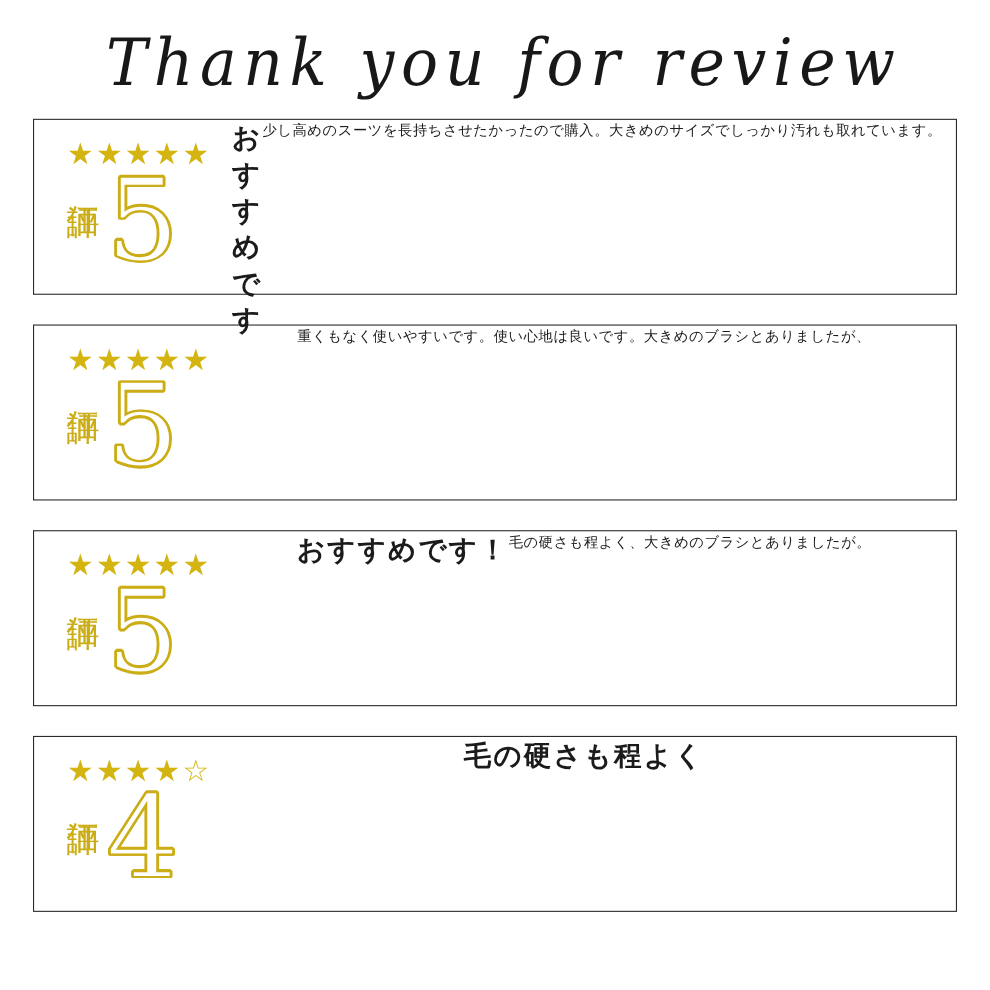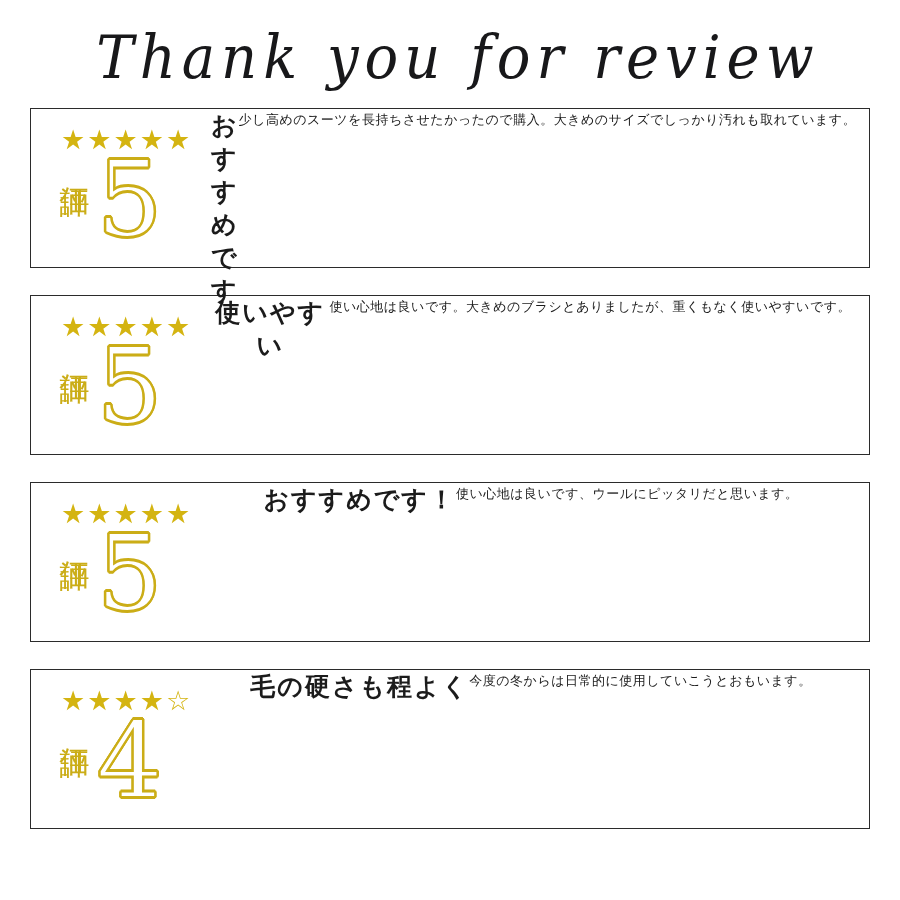--- a/index.html
+++ b/index.html
@@ -170,60 +170,58 @@
           <span class="star">★</span>
           <span class="star">★</span>
           <span class="star">★</span>
         </div>
         <div class="score-row">
           <div class="score-label">評価</div>
           <div class="score-number">5</div>
         </div>
       </div>
       <div class="text-block">
-        <div class="review-title">使いやすい</div>
+        <div class="review-line">重くもなく使いやすいです。</div>
         <div class="review-line">使い心地は良いです。大きめのブラシとありましたが、</div>
-        <div class="review-line">重くもなく使いやすいです。</div>
       </div>
     </div>
 
     <div class="card">
       <div class="rating-block">
         <div class="stars">
           <span class="star">★</span>
           <span class="star">★</span>
           <span class="star">★</span>
           <span class="star">★</span>
           <span class="star">★</span>
         </div>
         <div class="score-row">
           <div class="score-label">評価</div>
           <div class="score-number">5</div>
         </div>
       </div>
       <div class="text-block">
         <div class="review-title">おすすめです！</div>
-        <div class="review-line">使い心地は良いです、ウールにピッタリだと思います。</div>
+        <div class="review-line">毛の硬さも程よく、大きめのブラシとありましたが。</div>
       </div>
     </div>
 
     <div class="card">
       <div class="rating-block">
         <div class="stars">
           <span class="star">★</span>
           <span class="star">★</span>
           <span class="star">★</span>
           <span class="star">★</span>
           <span class="star empty">☆</span>
         </div>
         <div class="score-row">
           <div class="score-label">評価</div>
           <div class="score-number">4</div>
         </div>
       </div>
       <div class="text-block">
         <div class="review-title">毛の硬さも程よく</div>
-        <div class="review-line">今度の冬からは日常的に使用していこうとおもいます。</div>
       </div>
     </div>
 
   </div>
 </div>
 
 </body></html>

